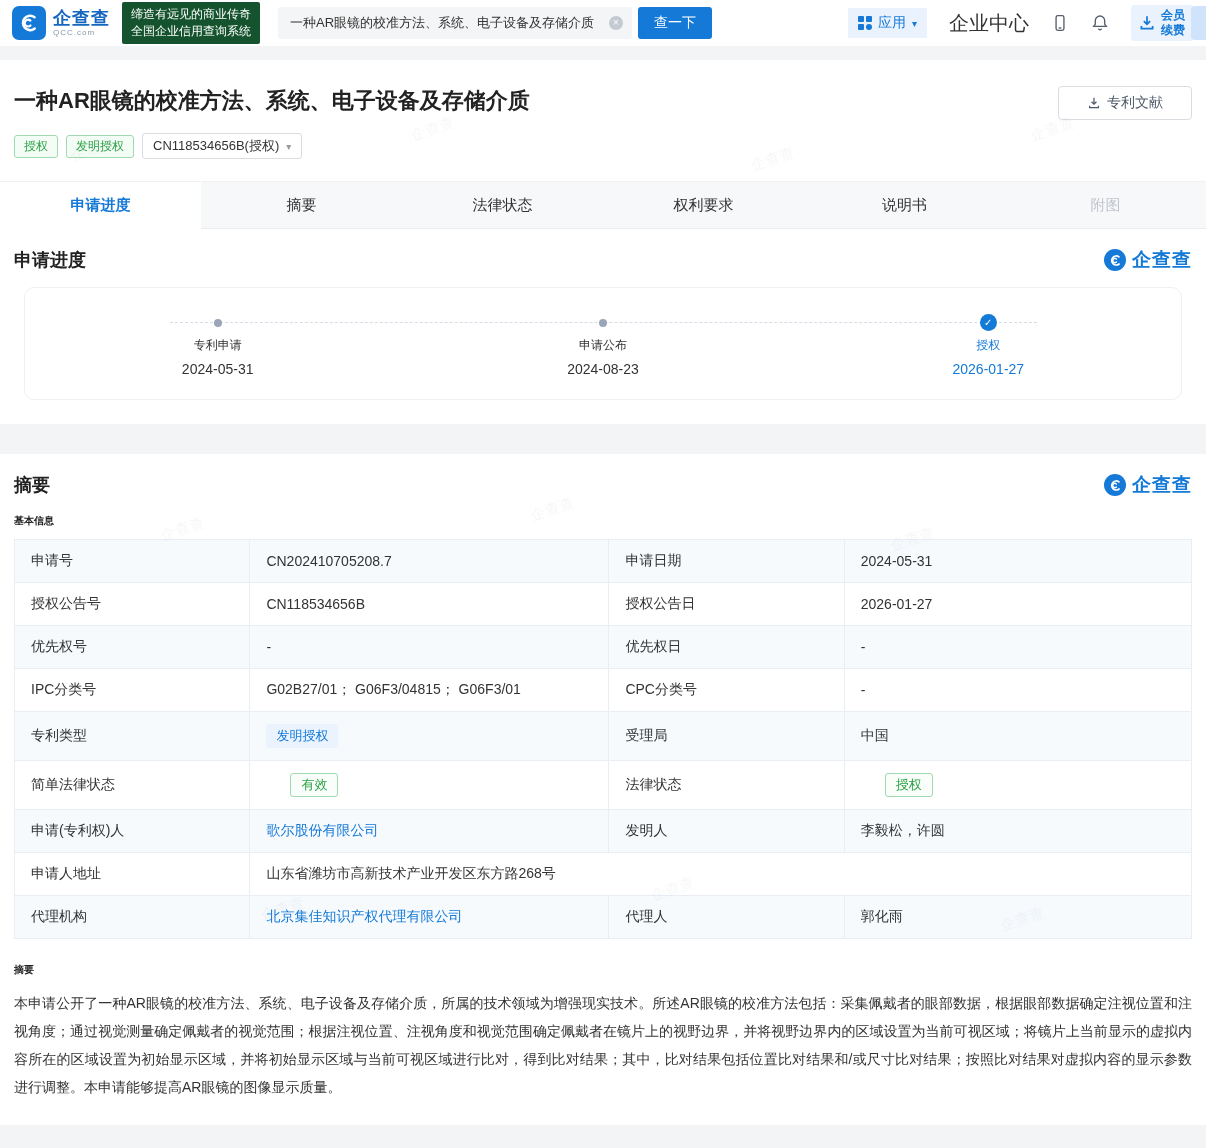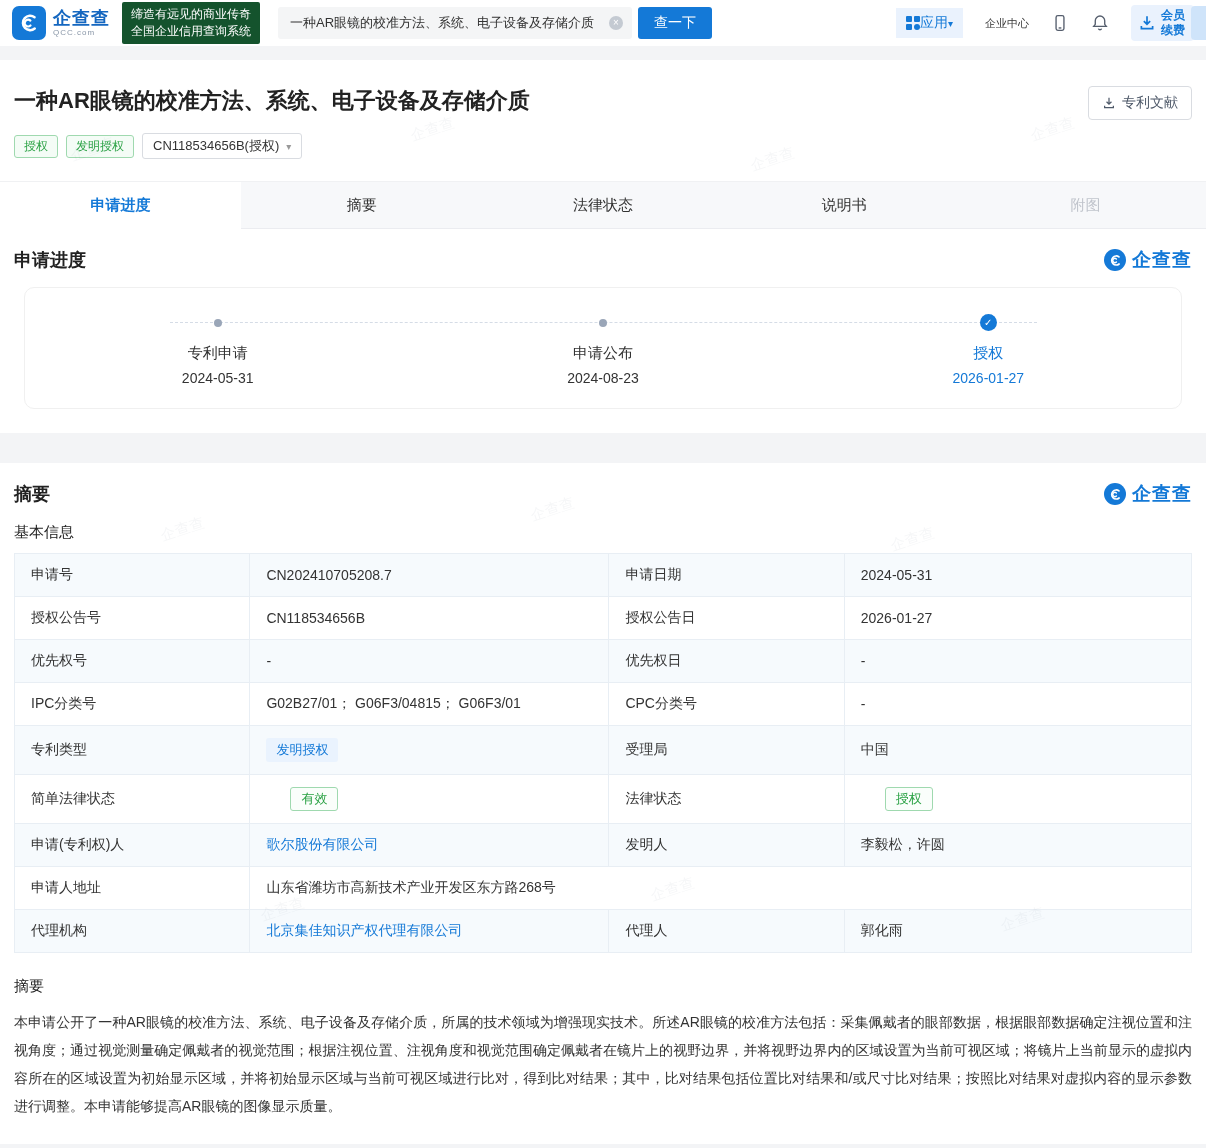--- a/index.html
+++ b/index.html
@@ -21,33 +21,33 @@
   .logo-icon { width:34px; height:34px; background:#1479D7; border-radius:7px; display:flex; align-items:center; justify-content:center; }
   .logo-name { font-size:18px; font-weight:bold; color:#1567C0; line-height:1.05; letter-spacing:1px; }
   .logo-sub { font-size:8px; color:#8A97A8; letter-spacing:1px; }
   .slogan { background:#14532d; color:#fff; font-size:12px; line-height:1.45; padding:4px 9px; border-radius:2px; white-space:nowrap; }
   .searchbar { display:flex; align-items:center; gap:6px; margin-left:6px; }
   .search-wrap { position:relative; }
   .search-wrap input { width:354px; height:32px; background:#F4F5F6; border:none; border-radius:3px; padding:0 30px 0 12px; font-size:13px; color:#333; font-family:inherit; outline:none; }
   .clear-btn { position:absolute; right:9px; top:9px; width:14px; height:14px; background:#C4CAD2; color:#fff; border-radius:50%; font-size:10px; line-height:14px; text-align:center; cursor:pointer; }
   .search-btn { height:32px; width:74px; background:#1479D7; border:none; border-radius:3px; color:#fff; font-size:14px; cursor:pointer; font-family:inherit; }
   .header-right { margin-left:auto; display:flex; align-items:center; gap:22px; }
-  .app-btn { display:flex; align-items:center; background:#EAF2FD; color:#1479D7; font-size:14px; padding:6px 10px; border-radius:0; cursor:pointer; }
+  .app-btn { display:flex; align-items:center; gap:6px; background:#EAF2FD; color:#1479D7; font-size:14px; padding:6px 10px; border-radius:0; cursor:pointer; }
   .caret { font-size:10px; color:inherit; }
-  .nav-link { font-size:11px; color:#333; cursor:pointer; }
+  .nav-link { font-size:20px; color:#333; cursor:pointer; }
   .icon-btn { display:flex; align-items:center; cursor:pointer; }
   .member { display:flex; align-items:center; gap:5px; background:#EAF2FD; border-radius:4px; padding:3px 7px; cursor:pointer; }
   .member-text { width:26px; font-size:12px; line-height:1.25; color:#1479D7; font-weight:bold; }
   .edge-float { position:absolute; top:6px; right:0; width:15px; height:34px; background:#CFE4FA; border-radius:4px 0 0 4px; cursor:pointer; }
 
   
   .title-card { background:#fff; margin-top:14px; padding:26px 14px 0 14px; }
   .title-row { display:flex; align-items:flex-start; }
   h1 { font-size:22px; font-weight:bold; color:#222; flex:1; line-height:30px; }
-  .doc-btn { display:flex; align-items:center; gap:6px; border:1px solid #D9DCE1; border-radius:4px; background:#fff; padding:7px 13px; font-size:14px; color:#4E5969; cursor:pointer; white-space:nowrap; font-family:inherit; }
+  .doc-btn { display:flex; align-items:center; gap:6px; border:1px solid #D9DCE1; border-radius:4px; background:#fff; padding:7px 28px; font-size:14px; color:#4E5969; cursor:pointer; white-space:nowrap; font-family:inherit; }
   .tags-row { display:flex; align-items:center; gap:8px; margin:13px 0 0; padding-bottom:22px; }
   .tag-green { color:#2BA245; border:1px solid #9FD9AF; background:#F4FCF6; font-size:12px; padding:2px 9px; border-radius:3px; }
   .patent-select { display:flex; align-items:center; gap:7px; border:1px solid #D9DCE1; border-radius:3px; padding:3px 10px; font-size:13px; color:#333; cursor:pointer; }
   .patent-select .caret { color:#999; }
 
   
   .tabs-bar { display:flex; background:#F7F8FA; border-top:1px solid #F0F1F3; }
   .tab { flex:1; height:47px; display:flex; align-items:center; justify-content:center; font-size:15px; color:#333; border-bottom:1px solid #EBECF0; cursor:pointer; }
   .tab.active { background:#fff; color:#1479D7; font-weight:bold; border-bottom-color:#fff; }
   .tab.disabled { color:#C0C4CC; }
@@ -62,28 +62,28 @@
 
   
   .timeline-box { margin:14px 24px 0; border:1px solid #F0F0F0; border-radius:10px; padding:26px 0 22px; position:relative; }
   .timeline { position:relative; display:flex; }
   .timeline-line { position:absolute; left:12.5%; right:12.5%; top:8px; border-top:1px dashed #D5DCE6; }
   .milestone { flex:1; display:flex; flex-direction:column; align-items:center; position:relative; }
   .dot-slot { height:17px; display:flex; align-items:center; justify-content:center; }
   .dot { width:8px; height:8px; border-radius:50%; background:#9AA6B8; }
   .milestone.future .dot { background:#C6CBD2; }
   .check-dot { width:17px; height:17px; border-radius:50%; background:#1479D7; color:#fff; font-size:10px; font-weight:bold; display:flex; align-items:center; justify-content:center; }
-  .m-label { margin-top:13px; font-size:15px; color:#333; }
+  .m-label { margin-top:6px; font-size:12px; color:#333; }
   .m-date { margin-top:7px; font-size:14px; color:#333; }
   .milestone.current .m-label, .milestone.current .m-date { color:#1479D7; }
   .card.progress { padding-bottom:24px; }
 
   
   .card.summary { margin-top:30px; padding-bottom:24px; }
-  .sub-heading { font-size:15px; font-weight:normal; color:#222; margin:16px 14px 0; }
+  .sub-heading { font-size:10px; font-weight:bold; color:#222; margin:16px 14px 0; }
   table.info { width:calc(100% - 28px); margin:11px 14px 0; border-collapse:collapse; table-layout:fixed; }
   table.info td { border:1px solid #E8EEF4; font-size:14px; color:#333; padding:12px 16px; vertical-align:middle; word-break:break-all; }
   table.info tr:nth-child(odd) { background:#F6FAFD; }
   table.info tr:nth-child(even) { background:#fff; }
   a.cell-link { color:#1479D7; text-decoration:none; cursor:pointer; }
   .tag-blue { display:inline-block; background:#EAF3FE; color:#1479D7; font-size:13px; padding:3px 10px; border-radius:3px; }
   .tag-green-sm { display:inline-block; color:#2BA245; border:1px solid #9FD9AF; background:#FAFEFB; font-size:13px; padding:2px 10px; border-radius:3px;margin-left:24px; }
   .abstract-text { margin:12px 14px 0; font-size:14px; color:#333; line-height:28px; text-align:justify; }
 
   svg { display:block; }
@@ -188,20 +188,21 @@
         <span>CN118534656B(授权)</span>
         <span class="caret">▾</span>
       </span>
     </div>
   </div>
 
   <div class="tabs-bar">
     <div class="tab active">申请进度</div>
     <div class="tab">摘要</div>
     <div class="tab">法律状态</div>
+    <div class="tab">权利要求</div>
     <div class="tab">说明书</div>
     <div class="tab disabled">附图</div>
   </div>
 
   <div class="card progress">
     <div class="section-head">
       <div class="section-title">申请进度</div>
       <div class="brand">
         <span class="brand-icon">
           <svg width="15" height="15" viewBox="0 0 24 24">

